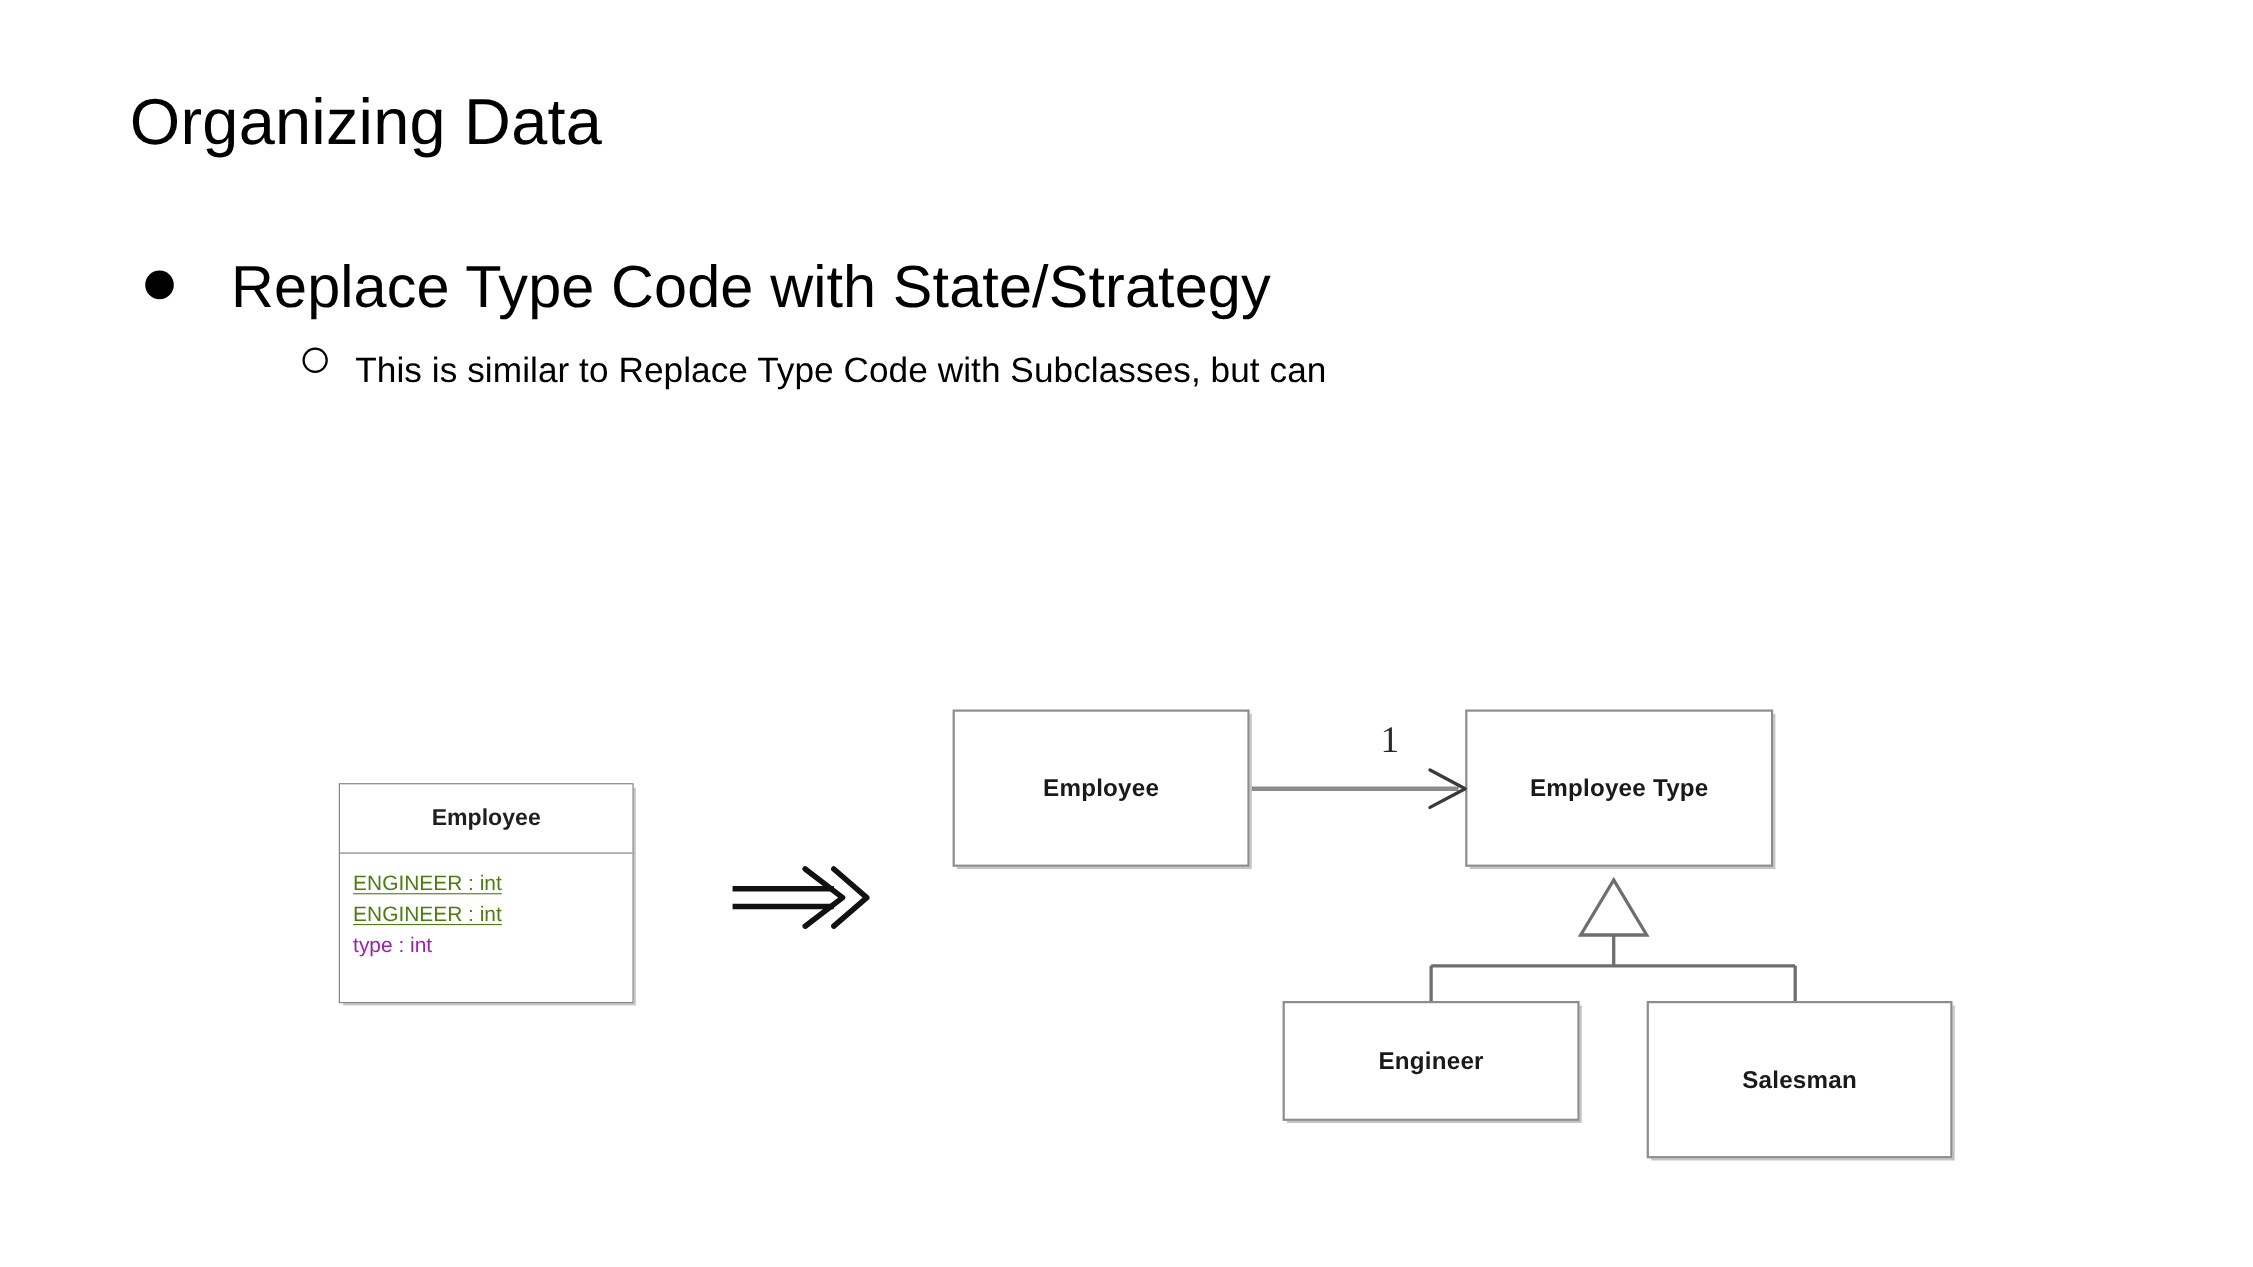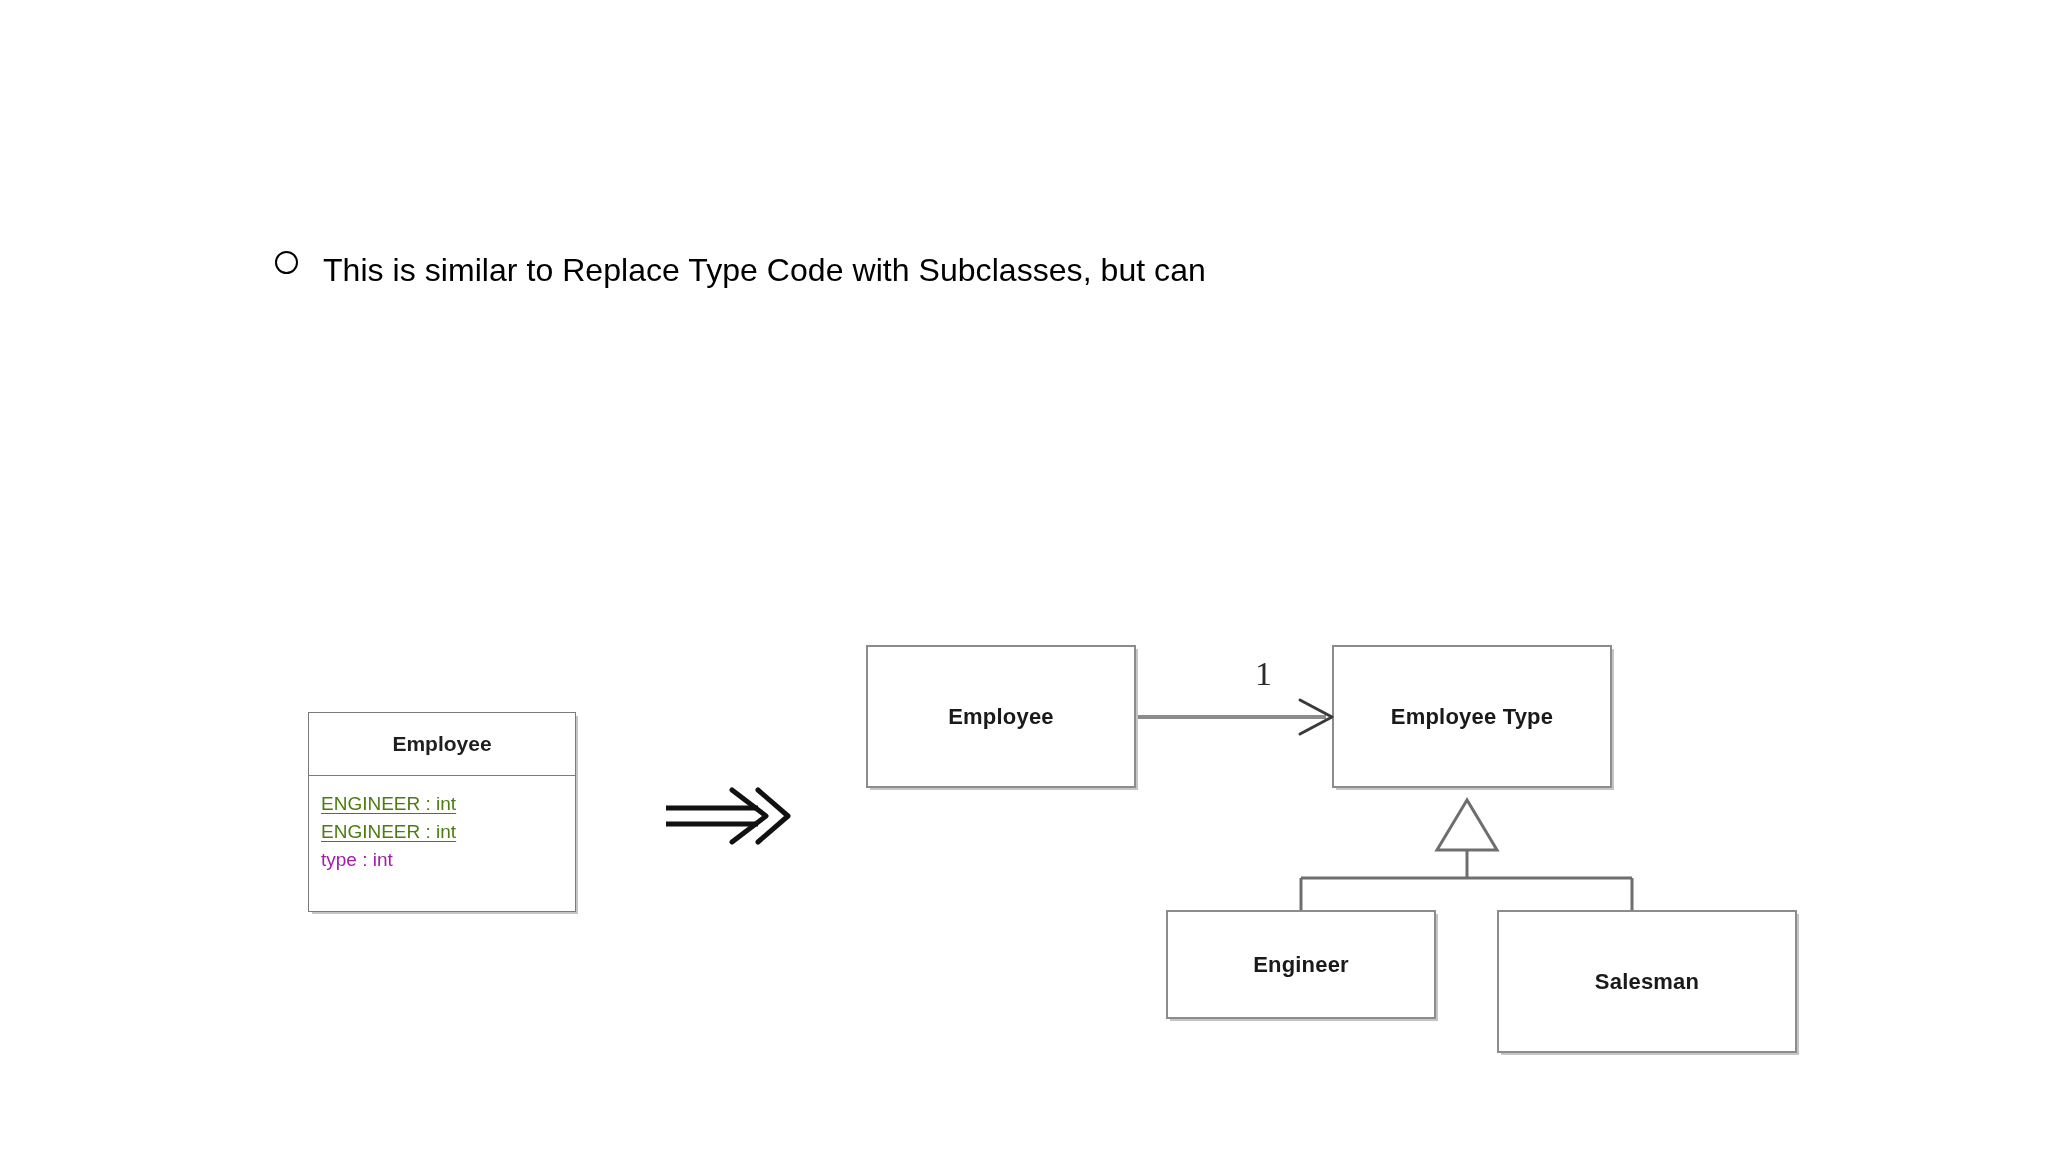--- a/index.html
+++ b/index.html
@@ -175,21 +175,21 @@
     left: 662px;
     top: 185px;
     width: 130px;
     height: 62px;
   }
 
   
   #box-employee   { left: 866px;  top: 45px;  width: 270px; height: 143px; }
   #box-emptype    { left: 1332px; top: 45px;  width: 280px; height: 143px; }
   #box-engineer   { left: 1166px; top: 310px; width: 270px; height: 109px; }
-  #box-salesman   { left: 1497px; top: 310px; width: 300px; height: 143px; }
+  #box-salesman   { left: 1497px; top: 310px; width: 278px; height: 143px; }
 
   .uml-box.plain {
     display: flex;
     align-items: center;
     justify-content: center;
   }
   .uml-box.plain .box-title {
     font-size: 22px;
   }
 
@@ -209,23 +209,30 @@
     font-size: 34px;
     color: #2b2b2b;
     font-family: "Liberation Serif", serif;
   }
 </style>
 </head>
 <body>
 
 <div class="slide">
 
+  <div class="slide-title">Organizing Data</div>
 
   <div class="body-block">
 
+    <div class="bullet-l1">
+      <span class="marker">
+        <span class="dot"></span>
+      </span>
+      <span class="text">Replace Type Code with State/Strategy</span>
+    </div>
 
     <div class="bullet-l2">
       <span class="marker">
         <span class="ring"></span>
       </span>
       <span class="text">
         <span class="line">This is similar to Replace Type Code with Subclasses, but can</span>
       </span>
     </div>
 

